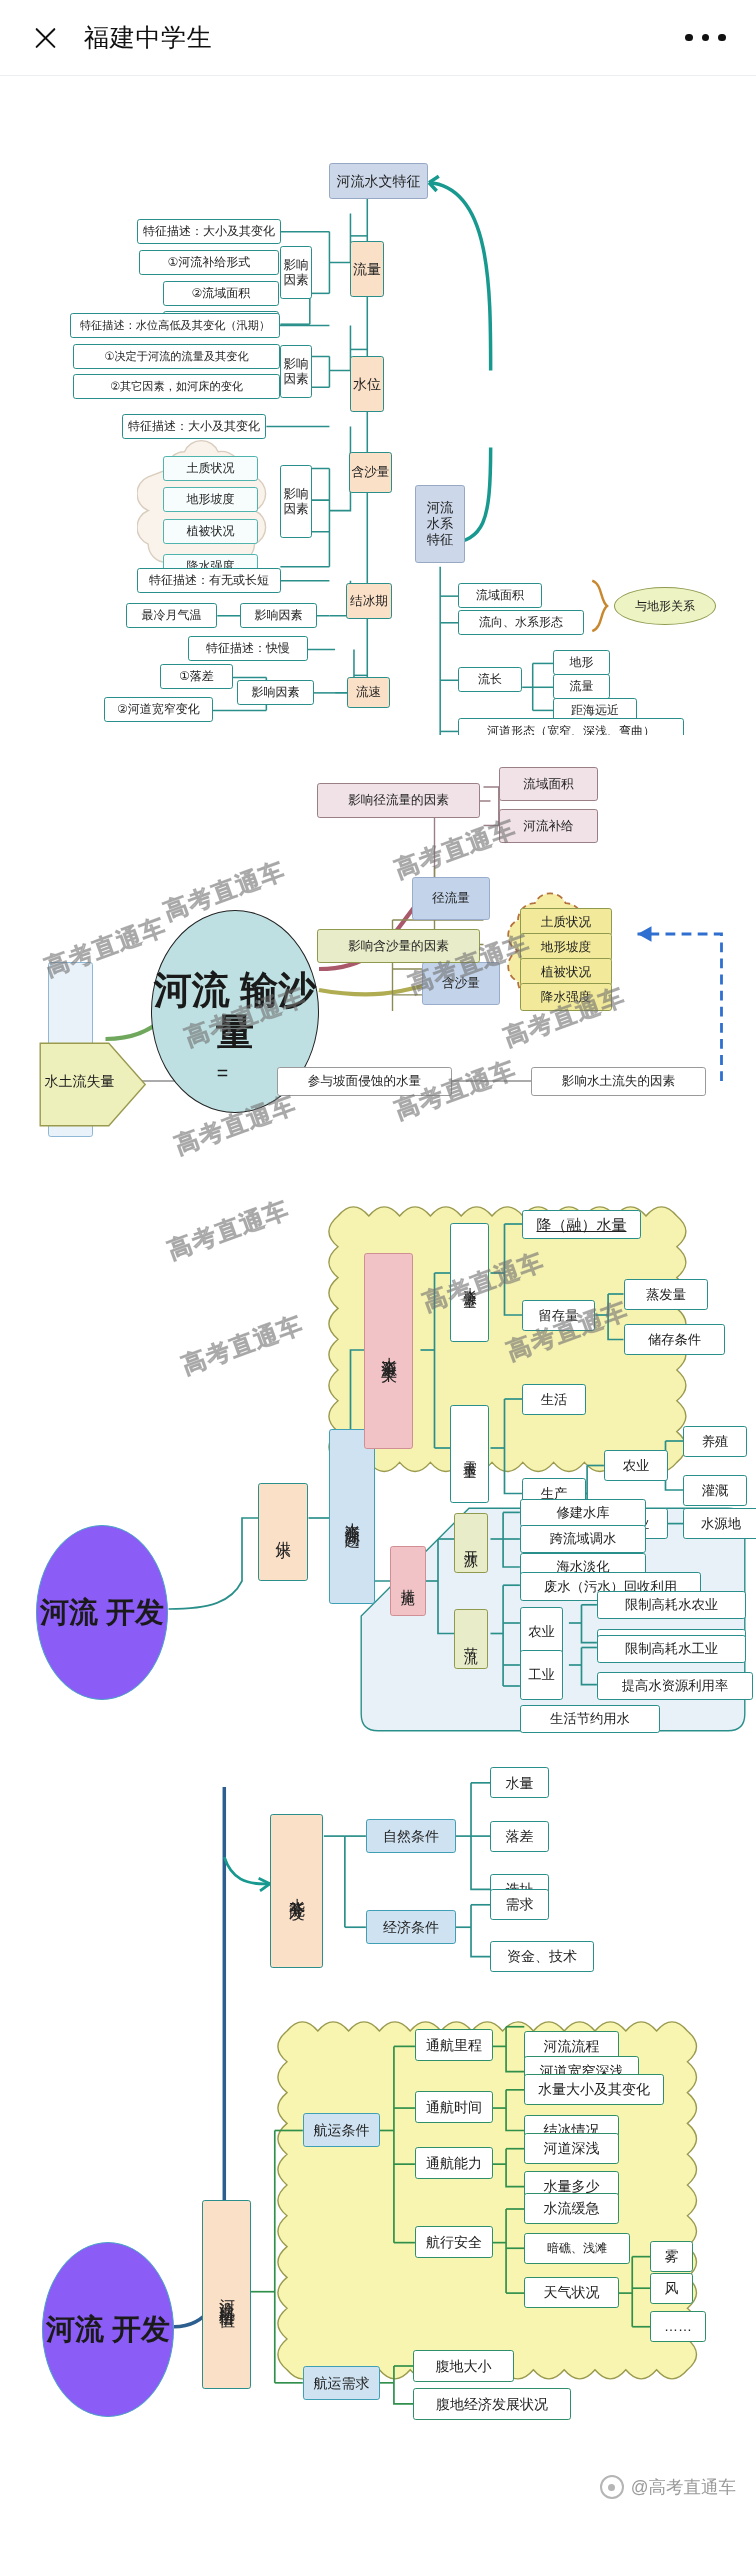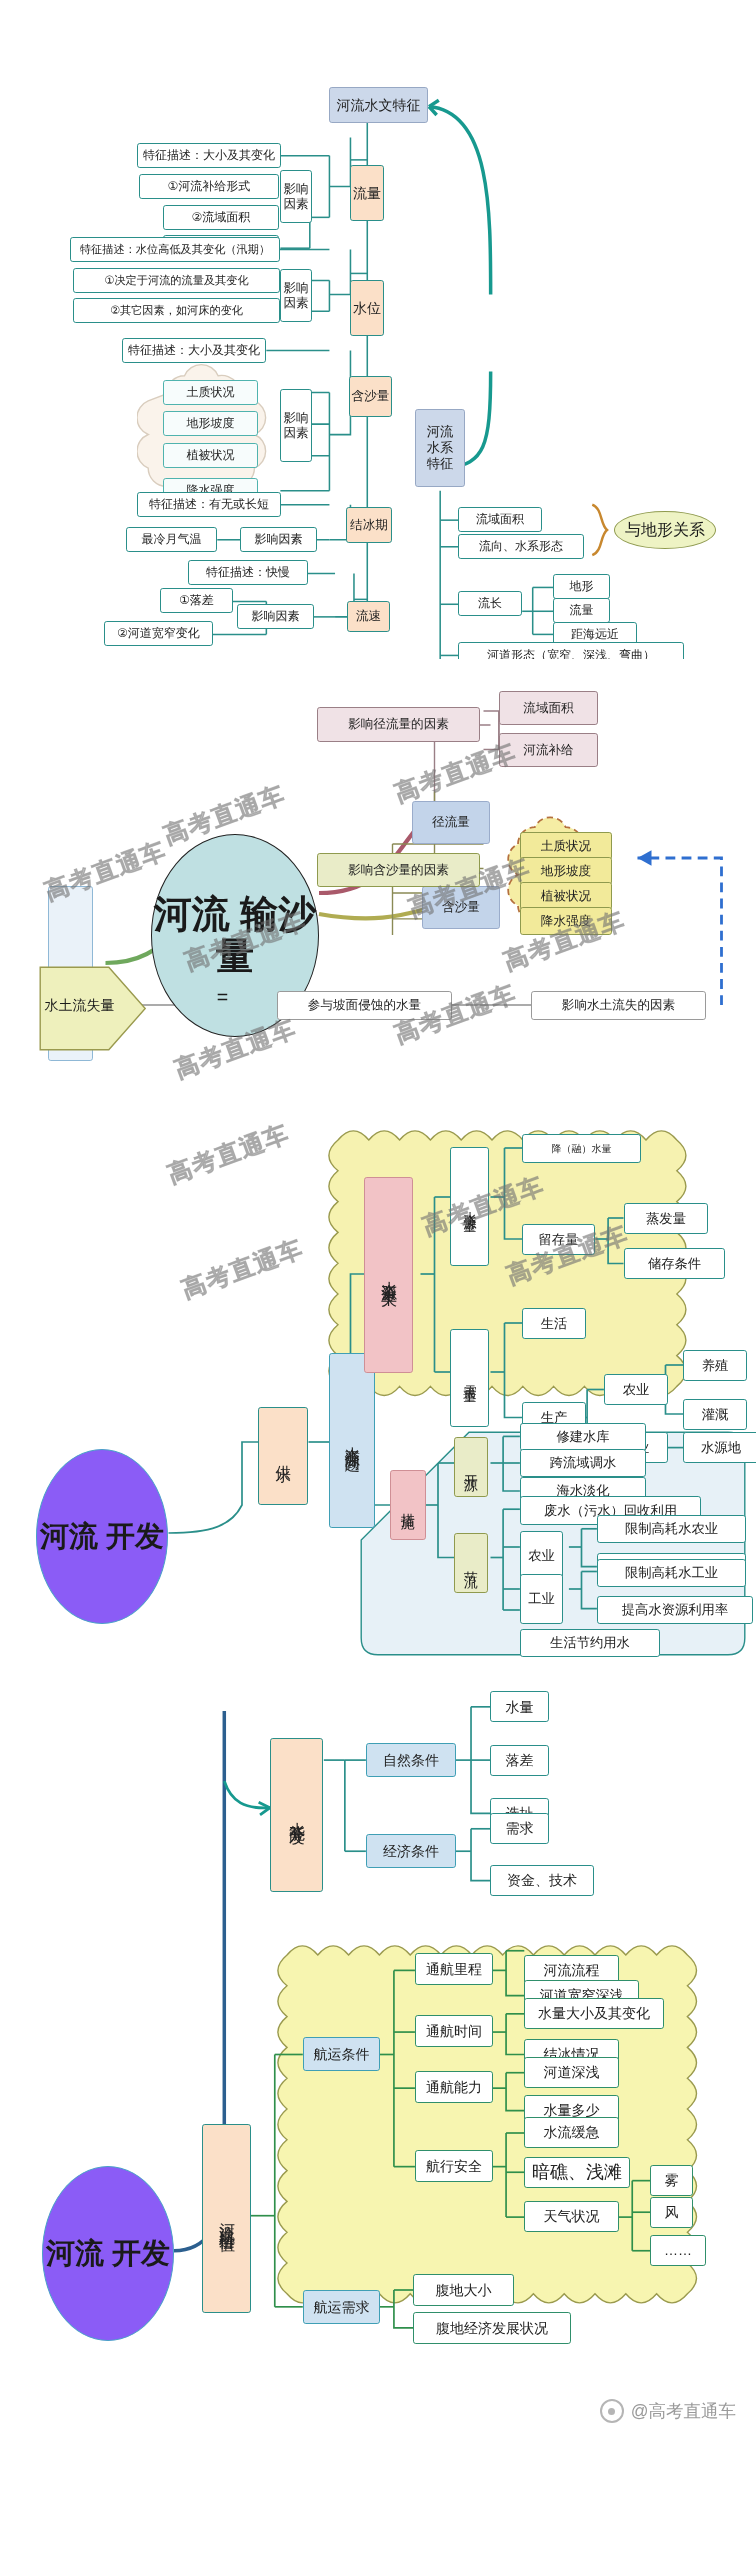--- a/index.html
+++ b/index.html
@@ -56,21 +56,21 @@
   .n-gray  { background:#ffffff; border:1px solid #9a9a9a; color:#222; }
   .n-blank { background:#eaf2f9; border:1px solid #8fb8d6; color:#222; }
   .vert { writing-mode:vertical-rl; text-orientation:upright; letter-spacing:2.8px; }
 
   .ell{
     position:absolute; border-radius:50%;
     display:flex;align-items:center;justify-content:center;text-align:center;
   }
   .ell-main{ background:#bfe0e2; border:1.4px solid #222; font-weight:bold; }
   .ell-open{ background:#8b5cf6; border:1.4px solid #4aa0c8; }
-  .ell-yellow{ background:#eef3c4; border:1.1px solid #8f9a4e; font-size:16px;}
+  .ell-yellow{ background:#eef3c4; border:1.1px solid #8f9a4e; font-size:12px;}
 
   svg.lines{ position:absolute;left:0;top:0;pointer-events:none; }
 
   .blob{ position:absolute; }
 
   
   .wm{
     position:absolute; color:rgba(120,120,120,.30);
     font-size:24px; font-weight:bold; letter-spacing:1.4px;
     transform:rotate(-20deg); white-space:nowrap;
@@ -92,20 +92,29 @@
   .weibo .eye:after{
     content:"";position:absolute;left:6.3px;top:6.3px;width:7px;height:7px;
     border-radius:50%;background:#b5b5b5;
   }
 </style>
 </head>
 <body>
 
 <div class="page">
 
+  <div class="topbar">
+    <div class="close-x"></div>
+    <div class="topbar-title">福建中学生</div>
+    <div class="dots">
+        <i></i>
+        <i></i>
+        <i></i>
+      </div>
+  </div>
 
   <div class="map" style="height:659px;">
     <svg class="lines" width="757" height="659" viewBox="0 0 1080 940">
       <g fill="none" stroke="#2a8f8a" stroke-width="2.2">
 
         <path d="M 612 152 C 700 160 700 300 700 420" stroke="#17998f" stroke-width="5"></path>
         <path d="M 612 152 l 14 -9 M 612 152 l 11 12" stroke="#17998f" stroke-width="5"></path>
 
         <path d="M 700 530 C 700 640 690 660 640 668" stroke="#17998f" stroke-width="5"></path>
         <path d="M 640 668 l 16 -7 M 640 668 l 14 10" stroke="#17998f" stroke-width="5"></path>
@@ -401,21 +410,21 @@
 开发</div>
 
     <div class="node n-orange" style="left:258px;top:294px;width:50px;height:98px;font-size:15.4px;"><span class="vert">供水</span></div>
     <div class="node n-lblue" style="left:329px;top:240px;width:46px;height:175px;font-size:15.4px;"><span class="vert">水资源问题</span></div>
 
     <div class="node n-pink" style="left:364px;top:64px;width:49px;height:196px;font-size:16px;"><span class="vert">水资源丰欠</span></div>
 
     <div class="node n-teal" style="left:450px;top:34px;width:39px;height:119px;font-size:13.3px;"><span class="vert">水资源量</span></div>
     <div class="node n-teal" style="left:450px;top:216px;width:39px;height:98px;font-size:13.3px;"><span class="vert">需求量</span></div>
 
-    <div class="node n-teal" style="left:522px;top:21px;width:119px;height:29px;font-size:10px;">降（融）水量</div>
+    <div class="node n-teal" style="left:522px;top:21px;width:119px;height:29px;font-size:15px;text-decoration:underline;">降（融）水量</div>
     <div class="node n-teal" style="left:522px;top:111px;width:73px;height:31px;font-size:13.3px;">留存量</div>
     <div class="node n-teal" style="left:624px;top:90px;width:84px;height:31px;font-size:13.3px;">蒸发量</div>
     <div class="node n-teal" style="left:624px;top:135px;width:101px;height:31px;font-size:13.3px;">储存条件</div>
 
     <div class="node n-teal" style="left:522px;top:195px;width:64px;height:31px;font-size:13.3px;">生活</div>
     <div class="node n-teal" style="left:522px;top:289px;width:64px;height:31px;font-size:13.3px;">生产</div>
     <div class="node n-teal" style="left:604px;top:261px;width:64px;height:31px;font-size:13.3px;">农业</div>
     <div class="node n-teal" style="left:604px;top:319px;width:64px;height:31px;font-size:13.3px;">工业</div>
     <div class="node n-teal" style="left:683px;top:237px;width:64px;height:31px;font-size:13.3px;">养殖</div>
     <div class="node n-teal" style="left:683px;top:286px;width:64px;height:31px;font-size:13.3px;">灌溉</div>
@@ -552,21 +561,21 @@
     <div class="node n-plain" style="left:415px;top:325px;width:78px;height:32px;font-size:14px;">通航时间</div>
     <div class="node n-plain" style="left:524px;top:308px;width:140px;height:31px;font-size:14px;">水量大小及其变化</div>
     <div class="node n-plain" style="left:524px;top:349px;width:95px;height:31px;font-size:14px;">结冰情况</div>
 
     <div class="node n-plain" style="left:415px;top:381px;width:78px;height:32px;font-size:14px;">通航能力</div>
     <div class="node n-plain" style="left:524px;top:367px;width:95px;height:31px;font-size:14px;">河道深浅</div>
     <div class="node n-plain" style="left:524px;top:405px;width:95px;height:31px;font-size:14px;">水量多少</div>
 
     <div class="node n-plain" style="left:415px;top:460px;width:78px;height:32px;font-size:14px;">航行安全</div>
     <div class="node n-plain" style="left:524px;top:427px;width:95px;height:31px;font-size:14px;">水流缓急</div>
-    <div class="node n-plain" style="left:524px;top:467px;width:106px;height:31px;font-size:18px;">暗礁、浅滩</div>
+    <div class="node n-plain" style="left:524px;top:467px;width:106px;height:31px;font-size:12px;">暗礁、浅滩</div>
     <div class="node n-plain" style="left:524px;top:511px;width:95px;height:31px;font-size:14px;">天气状况</div>
     <div class="node n-plain" style="left:650px;top:475px;width:43px;height:31px;font-size:14px;">雾</div>
     <div class="node n-plain" style="left:650px;top:507px;width:43px;height:31px;font-size:14px;">风</div>
     <div class="node n-plain" style="left:650px;top:545px;width:56px;height:31px;font-size:14px;">……</div>
 
     <div class="node n-plain" style="left:413px;top:584px;width:101px;height:32px;font-size:14px;">腹地大小</div>
     <div class="node n-plain" style="left:413px;top:622px;width:158px;height:32px;font-size:14px;">腹地经济发展状况</div>
 
     <div class="weibo">
       <div class="eye"></div>

